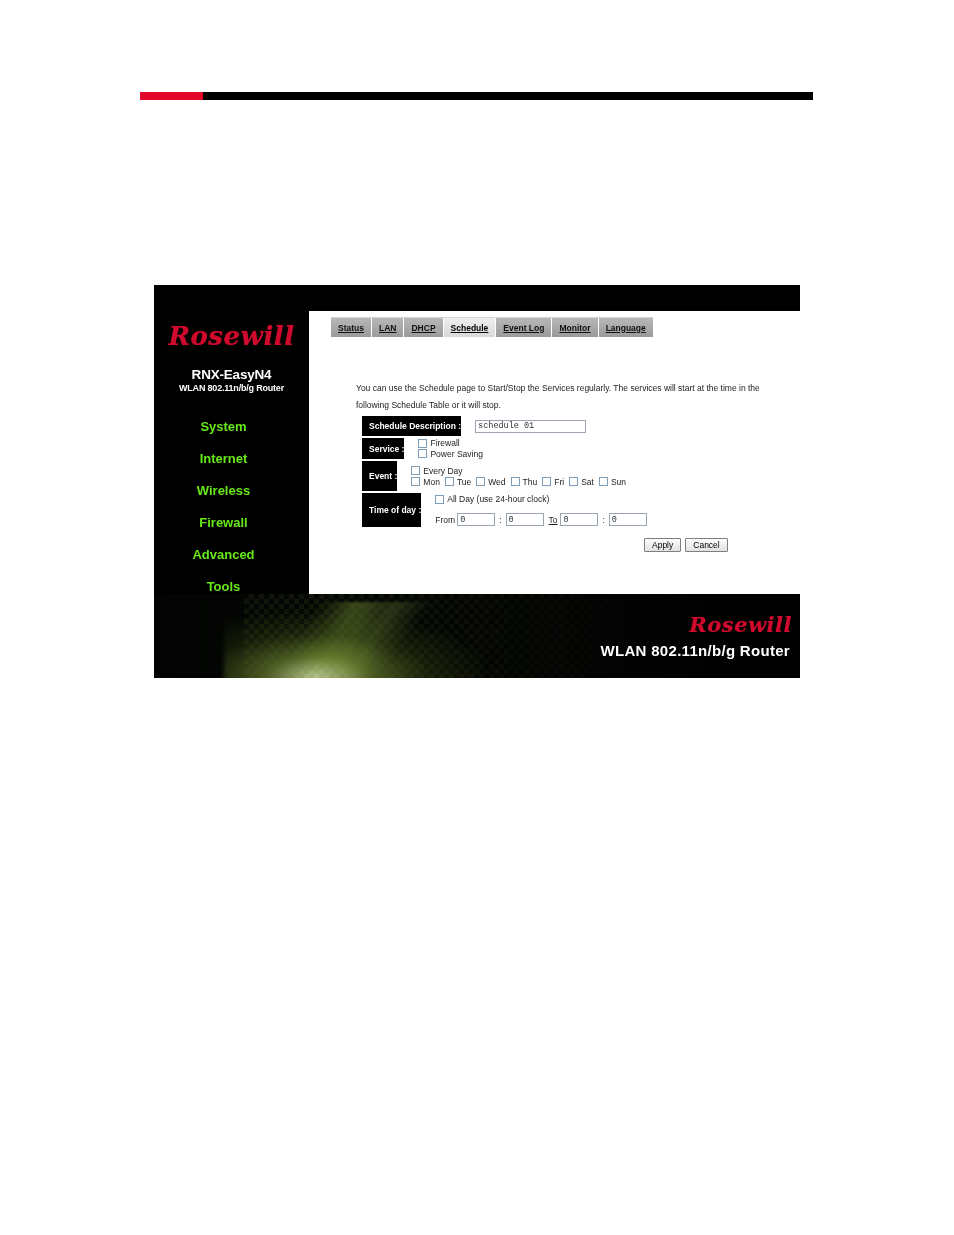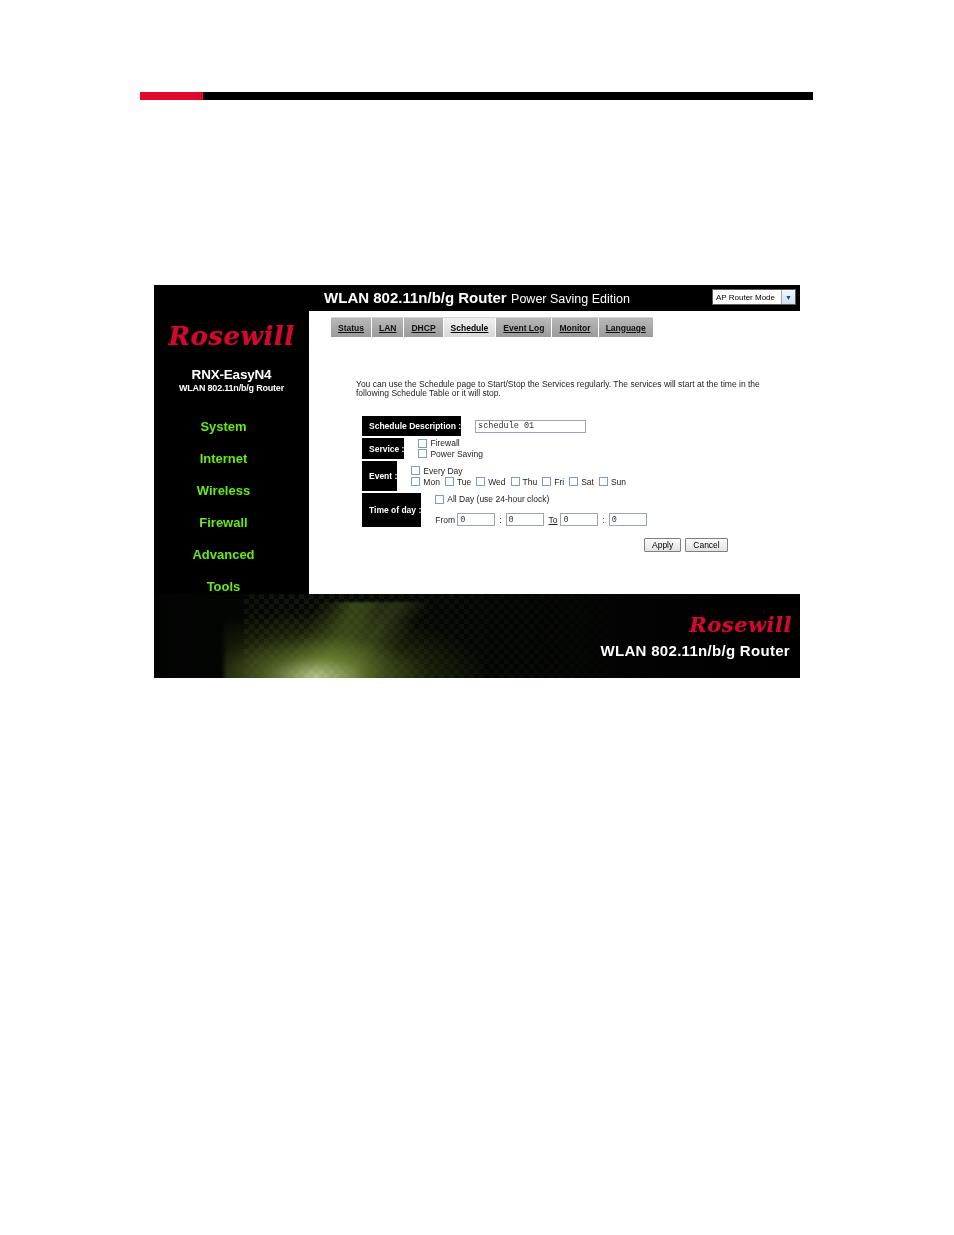--- a/index.html
+++ b/index.html
@@ -206,21 +206,21 @@
     color: #000000;
   }
 
   #intro-text {
     position: absolute;
     left: 47px;
     top: 69px;
     width: 420px;
     font-size: 8.5px;
     color: #222222;
-    line-height: 9px;
+    line-height: 17px;
   }
 
   
   #form-table {
     position: absolute;
     left: 53px;
     top: 105px;
     width: 0;
   }
   .frow {
@@ -398,30 +398,20 @@
 </style>
 </head>
 <body>
 
 <div id="top-rule">
   <div class="red-seg"></div>
 </div>
 
 <div id="router-ui">
 
-  <div id="ui-header">
-    <div id="header-title">
-      <span class="t-main">WLAN 802.11n/b/g Router</span>
-      <span class="t-sub">Power Saving Edition</span>
-    </div>
-    <div id="mode-select">
-      <span class="sel-label">AP Router Mode</span>
-      <span class="sel-arrow">▼</span>
-    </div>
-  </div>
 
   <div id="sidebar">
     <div id="logo-top">
       <span class="rosewill-logo">Rosewill</span>
     </div>
     <div id="model-block">
       <div id="model-name">RNX-EasyN4</div>
       <div id="model-sub">WLAN 802.11n/b/g Router</div>
     </div>
     <div id="side-menu">

